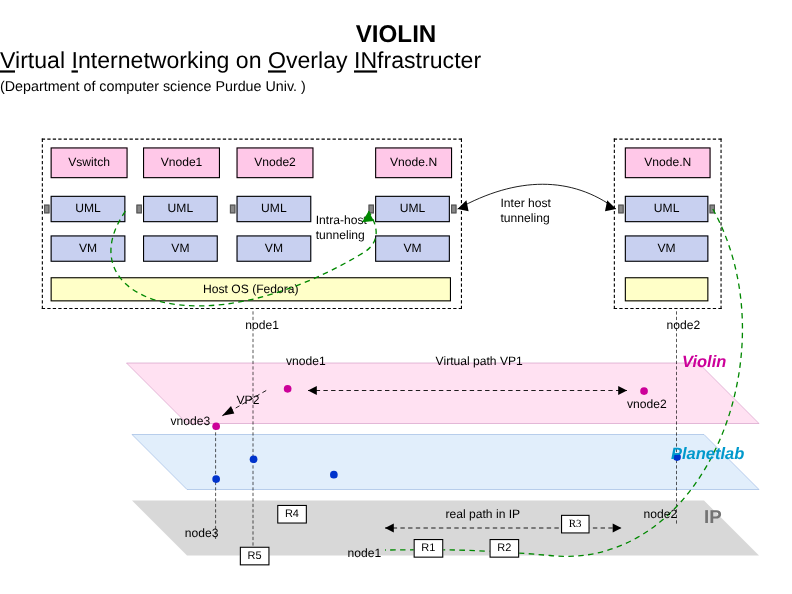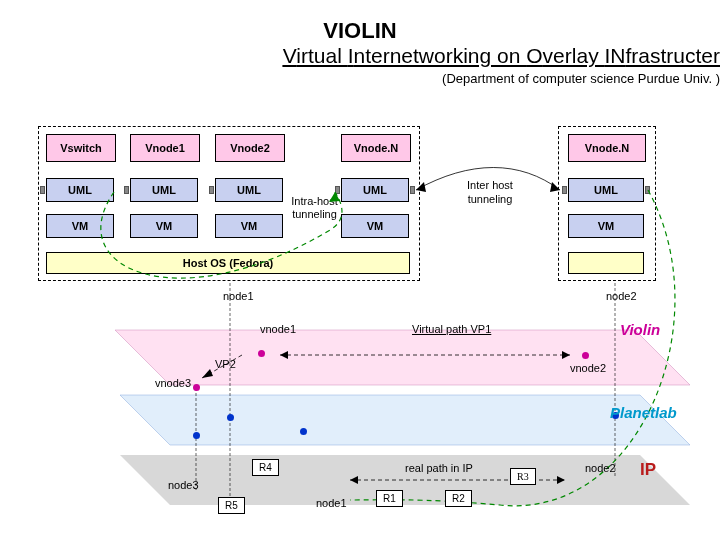--- a/index.html
+++ b/index.html
@@ -1,33 +1,33 @@
 <!DOCTYPE html>
 <html><head>
 <meta charset="utf-8">
 <style>
   * { box-sizing: border-box; margin: 0; padding: 0; }
   body { font-family: Arial, sans-serif; width: 720px; height: 540px; position: relative; background: #fff; }
   
   .title { text-align: center; font-size: 22px; font-weight: bold; padding-top: 18px; }
-  .subtitle { text-align: right; font-size: 21px; font-weight: normal; text-decoration: underline; }
+  .subtitle { text-align: left; font-size: 21px; font-weight: normal; }
   .subtitle u { text-decoration: underline; }
-  .dept { text-align: right; font-size: 13px; margin-top: 3px; }
+  .dept { text-align: left; font-size: 13px; margin-top: 3px; }
   
   .topgroup { position: absolute; border: 1px dashed #000; }
-  .box { position: absolute; border: 1px solid #000; text-align: center; font-size: 11px; font-weight: bold; display: flex; align-items: center; justify-content: center; }
+  .box { position: absolute; border: 1px solid #000; text-align: center; font-size: 11px; font-weight: normal; display: flex; align-items: center; justify-content: center; }
   .pink { background: #ffc8e8; }
   .blue { background: #c8d0f0; }
   .yellow { background: #ffffc8; }
   .tab { position: absolute; width: 5px; height: 8px; background: #888; border: 1px solid #555; }
   
-  .label { position: absolute; font-size: 11px; text-align: center; }
+  .label { position: absolute; font-size: 11px; }
   .layer-label { position: absolute; font-size: 15px; font-weight: bold; font-style: italic; color: #cc0099; }
   .layer-label.pl { color: #0099cc; }
-  .layer-label.ip { color: #b91c1c; font-style: normal; font-size: 17px; }
+  .layer-label.ip { color: #737373; font-style: normal; font-size: 17px; }
   
   .rbox { position: absolute; border: 1px solid #000; background: #fff; font-size: 10px; text-align: center; padding: 2px 6px; }
   .dot { position: absolute; width: 7px; height: 7px; border-radius: 50%; }
   .dot.blue { background: #0033cc; border: none; }
   .dot.mag { background: #cc0099; }
   
   svg.overlay { position: absolute; top: 0; left: 0; pointer-events: none; }
 </style>
 </head>
 <body>
@@ -115,21 +115,21 @@
 <div class="dot mag" style="left:258px; top:350px;"></div>
 <div class="dot mag" style="left:582px; top:352px;"></div>
 <div class="dot mag" style="left:193px; top:384px;"></div>
 
 <div class="dot blue" style="left:227px; top:414px;"></div>
 <div class="dot blue" style="left:193px; top:432px;"></div>
 <div class="dot blue" style="left:300px; top:428px;"></div>
 <div class="dot blue" style="left:612px; top:412px;"></div>
 
 <div class="label" style="left:260px; top:323px;">vnode1</div>
-<div class="label" style="left:412px; top:323px;text-decoration:underline;">Virtual path  VP1</div>
+<div class="label" style="left:396px; top:323px;">Virtual path  VP1</div>
 <div class="label" style="left:570px; top:362px;">vnode2</div>
 <div class="label" style="left:215px; top:358px;">VP2</div>
 <div class="label" style="left:155px; top:377px;">vnode3</div>
 
 <div class="layer-label" style="left:620px; top:321px;">Violin</div>
 <div class="layer-label pl" style="left:610px; top:404px;">Planetlab</div>
 <div class="layer-label ip" style="left:640px; top:460px;">IP</div>
 
 <div class="label" style="left:405px; top:462px;">real path in IP</div>
 <div class="label" style="left:585px; top:462px;">node2</div>

